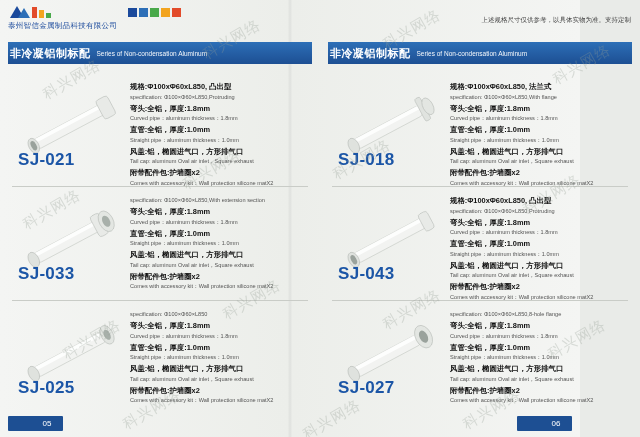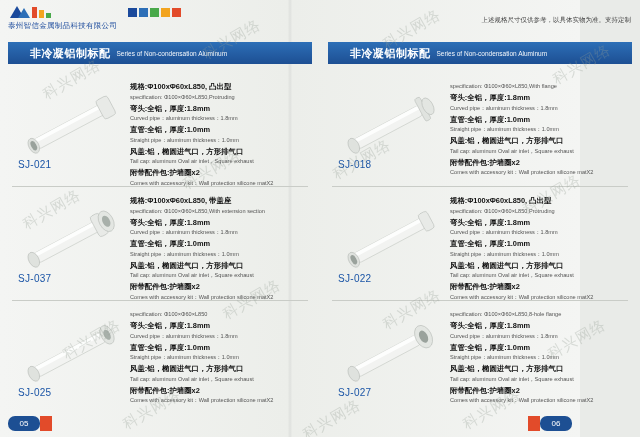--- a/index.html
+++ b/index.html
@@ -40,56 +40,57 @@
     position:absolute;right:9px;top:16px;
     font-size:6.5px;color:#444;white-space:nowrap;
   }
   
   .title-bar{
     position:absolute;height:22px;
     background:linear-gradient(180deg,#2d6fb7 0%,#1d4f93 100%);
     display:flex;align-items:center;
   }
   .title-bar .cn{
-    color:#ffffff;font-size:11px;font-weight:bold;padding-left:22px;letter-spacing:0.5px;
+    color:#ffffff;font-size:11px;font-weight:bold;padding-left:2px;letter-spacing:0.5px;
     white-space:nowrap;
   }
   .title-bar .en{
     color:#ffffff;font-size:6.5px;padding-left:6px;white-space:nowrap;opacity:.95;
   }
   
   .prod{
     position:absolute;height:96px;
   }
   .prod-img{
     position:absolute;left:0;top:2px;width:120px;height:92px;
   }
   .code{
     position:absolute;left:6px;bottom:4px;
-    color:#1b55a6;font-size:10px;font-weight:normal;letter-spacing:.3px;
+    color:#1b55a6;font-size:17px;font-weight:bold;letter-spacing:.3px;
   }
   .spec{
     position:absolute;left:118px;top:4px;width:160px;
   }
   .spec .cn{
     font-size:7.4px;color:#111;line-height:10.5px;white-space:nowrap;font-weight:bold;
   }
   .spec .en{
     font-size:5.6px;color:#555;line-height:8.6px;white-space:nowrap;
   }
   .spec .gap{height:2.5px;}
   .divider{
     position:absolute;height:1px;background:#c9ccc7;
   }
   
   .pagenum{
     position:absolute;bottom:6px;width:32px;height:15px;
     background:#1d4f93;color:#fff;font-size:8px;
     display:flex;align-items:center;justify-content:center;
-    border-radius:7px;
+    border-radius:1px;
+    padding-left:23px;
   }
   .pagenum.left{left:8px;}
   .pagenum.right{right:8px;}
   .bottom-accent{
     position:absolute;bottom:6px;height:15px;width:12px;background:#e24b2a;
   }
 </style>
 </head>
 <body>
 
@@ -159,23 +160,22 @@
     <svg class="prod-img" viewBox="0 0 120 92">
       <g transform="rotate(-28 60 46)">
         <rect x="18" y="40" width="72" height="11" rx="5" fill="#f2f3f1" stroke="#c6cac5" stroke-width="0.6"></rect>
         <rect x="18" y="40" width="72" height="4" rx="2" fill="#ffffff" opacity="0.85"></rect>
         <rect x="86" y="34" width="10" height="23" rx="3" fill="#e8eae7" stroke="#bcc0bb" stroke-width="0.6"></rect>
         <ellipse cx="99" cy="45.5" rx="7" ry="11" fill="#e3e6e2" stroke="#b9bdb8" stroke-width="0.6"></ellipse>
         <ellipse cx="99" cy="45.5" rx="3.6" ry="6" fill="#a8b0aa"></ellipse>
         <ellipse cx="17" cy="45.5" rx="5" ry="8" fill="#dfe2de" stroke="#b9bdb8" stroke-width="0.6"></ellipse>
       </g>
     </svg>
-    <div class="code">SJ-037</div>
-    <div class="spec">
-      <div class="cn">规格:Φ100xΦ60xL850, 带盖座</div>
+    <div class="code">SJ-033</div>
+    <div class="spec">
       <div class="en">specification: Φ100×Φ60×L850,With extension section</div>
       <div class="gap"></div>
       <div class="cn">弯头:全铝，厚度:1.8mm</div>
       <div class="en">Curved pipe：aluminum thickness：1.8mm</div>
       <div class="gap"></div>
       <div class="cn">直管:全铝，厚度:1.0mm</div>
       <div class="en">Straight pipe：aluminum thickness：1.0mm</div>
       <div class="gap"></div>
       <div class="cn">风盖:铝，椭圆进气口，方形排气口</div>
       <div class="en">Tail cap: aluminum Oval air inlet，Square exhaust</div>
@@ -219,20 +219,21 @@
       <g transform="rotate(-28 60 46)">
         <rect x="18" y="40" width="76" height="11" rx="5" fill="#f2f3f1" stroke="#c6cac5" stroke-width="0.6"></rect>
         <rect x="18" y="40" width="76" height="4" rx="2" fill="#ffffff" opacity="0.85"></rect>
         <rect x="92" y="33" width="6" height="25" rx="2" fill="#e0e3df" stroke="#bcc0bb" stroke-width="0.6"></rect>
         <ellipse cx="101" cy="45.5" rx="5" ry="9" fill="#e3e6e2" stroke="#b9bdb8" stroke-width="0.6"></ellipse>
         <ellipse cx="17" cy="45.5" rx="5" ry="8" fill="#dfe2de" stroke="#b9bdb8" stroke-width="0.6"></ellipse>
       </g>
     </svg>
     <div class="code">SJ-018</div>
     <div class="spec">
+      <div class="cn">规格:Φ100xΦ60xL850, 法兰式</div>
       <div class="en">specification: Φ100×Φ60×L850,With flange</div>
       <div class="gap"></div>
       <div class="cn">弯头:全铝，厚度:1.8mm</div>
       <div class="en">Curved pipe：aluminum thickness：1.8mm</div>
       <div class="gap"></div>
       <div class="cn">直管:全铝，厚度:1.0mm</div>
       <div class="en">Straight pipe：aluminum thickness：1.0mm</div>
       <div class="gap"></div>
       <div class="cn">风盖:铝，椭圆进气口，方形排气口</div>
       <div class="en">Tail cap: aluminum Oval air inlet，Square exhaust</div>
@@ -246,21 +247,21 @@
   <div class="prod" style="left:332px;top:192px;width:296px;">
     <svg class="prod-img" viewBox="0 0 120 92">
       <g transform="rotate(-28 60 46)">
         <rect x="18" y="40" width="80" height="11" rx="5" fill="#f2f3f1" stroke="#c6cac5" stroke-width="0.6"></rect>
         <rect x="18" y="40" width="80" height="4" rx="2" fill="#ffffff" opacity="0.85"></rect>
         <rect x="94" y="36" width="10" height="19" rx="3" fill="#e8eae7" stroke="#bcc0bb" stroke-width="0.6"></rect>
         <ellipse cx="17" cy="45.5" rx="5" ry="8" fill="#dfe2de" stroke="#b9bdb8" stroke-width="0.6"></ellipse>
         <ellipse cx="17" cy="45.5" rx="2.6" ry="5" fill="#9aa29c"></ellipse>
       </g>
     </svg>
-    <div class="code">SJ-022</div>
+    <div class="code">SJ-043</div>
     <div class="spec">
       <div class="cn">规格:Φ100xΦ60xL850, 凸出型</div>
       <div class="en">specification: Φ100×Φ60×L850,Protruding</div>
       <div class="gap"></div>
       <div class="cn">弯头:全铝，厚度:1.8mm</div>
       <div class="en">Curved pipe：aluminum thickness：1.8mm</div>
       <div class="gap"></div>
       <div class="cn">直管:全铝，厚度:1.0mm</div>
       <div class="en">Straight pipe：aluminum thickness：1.0mm</div>
       <div class="gap"></div>

